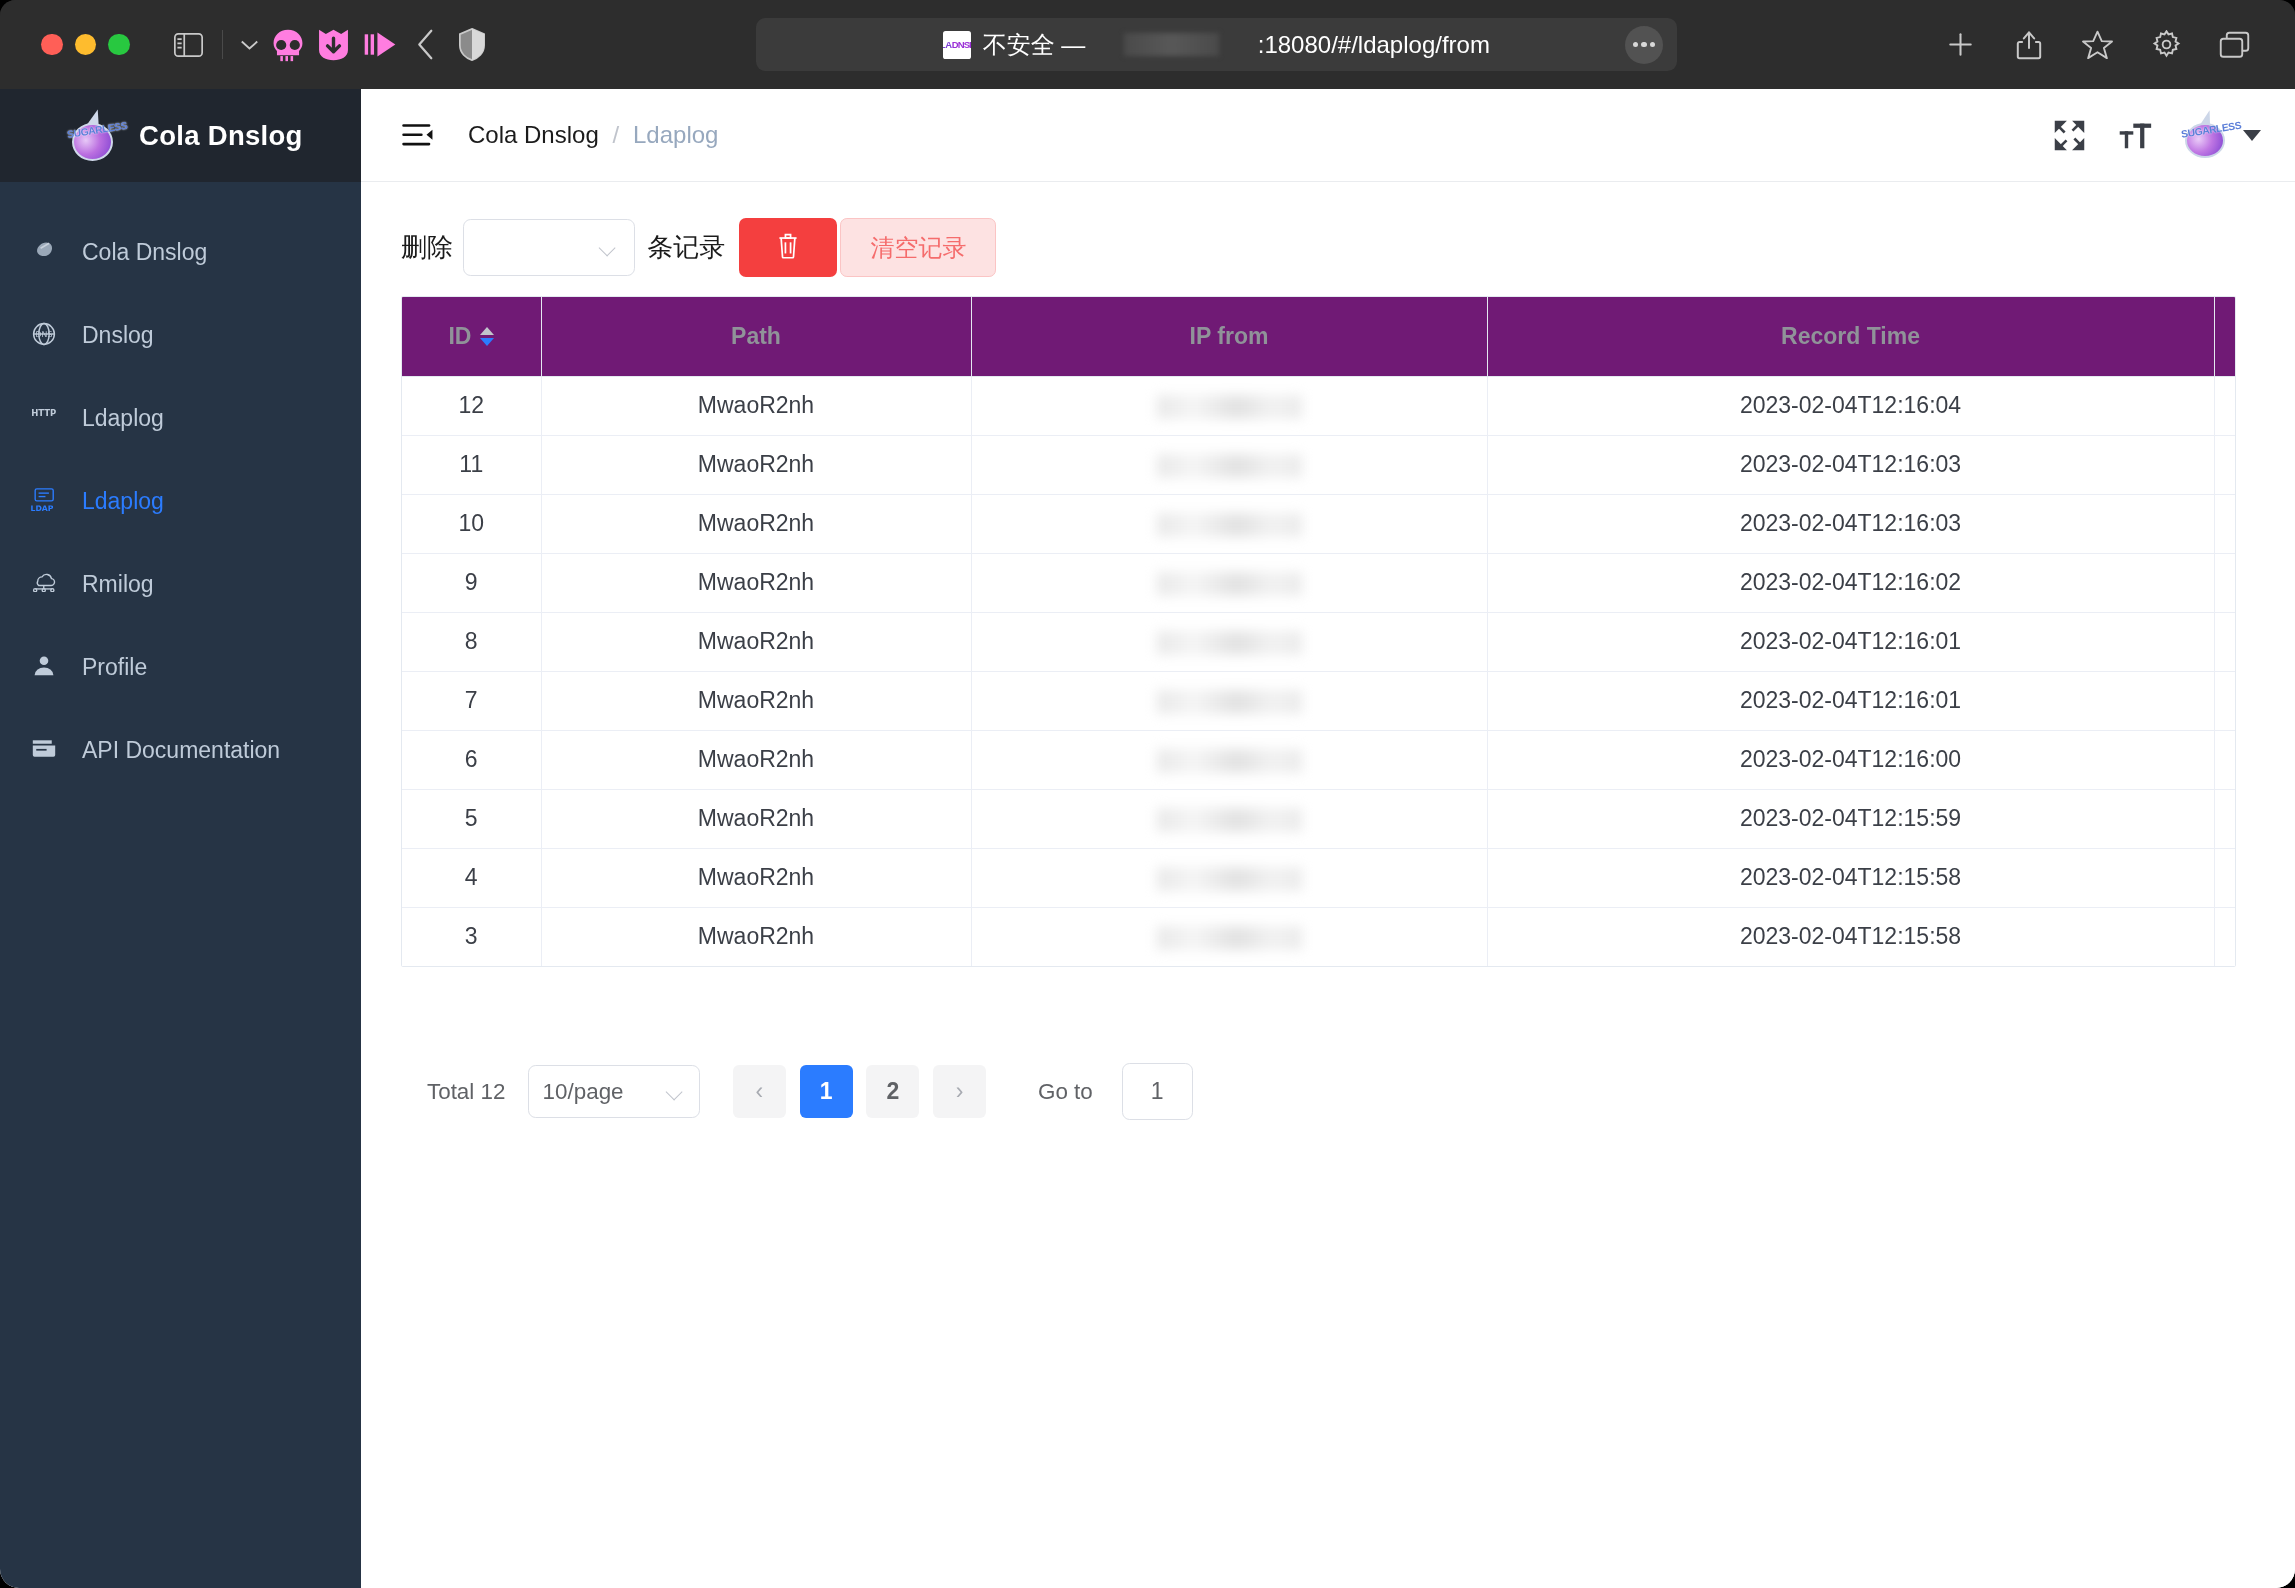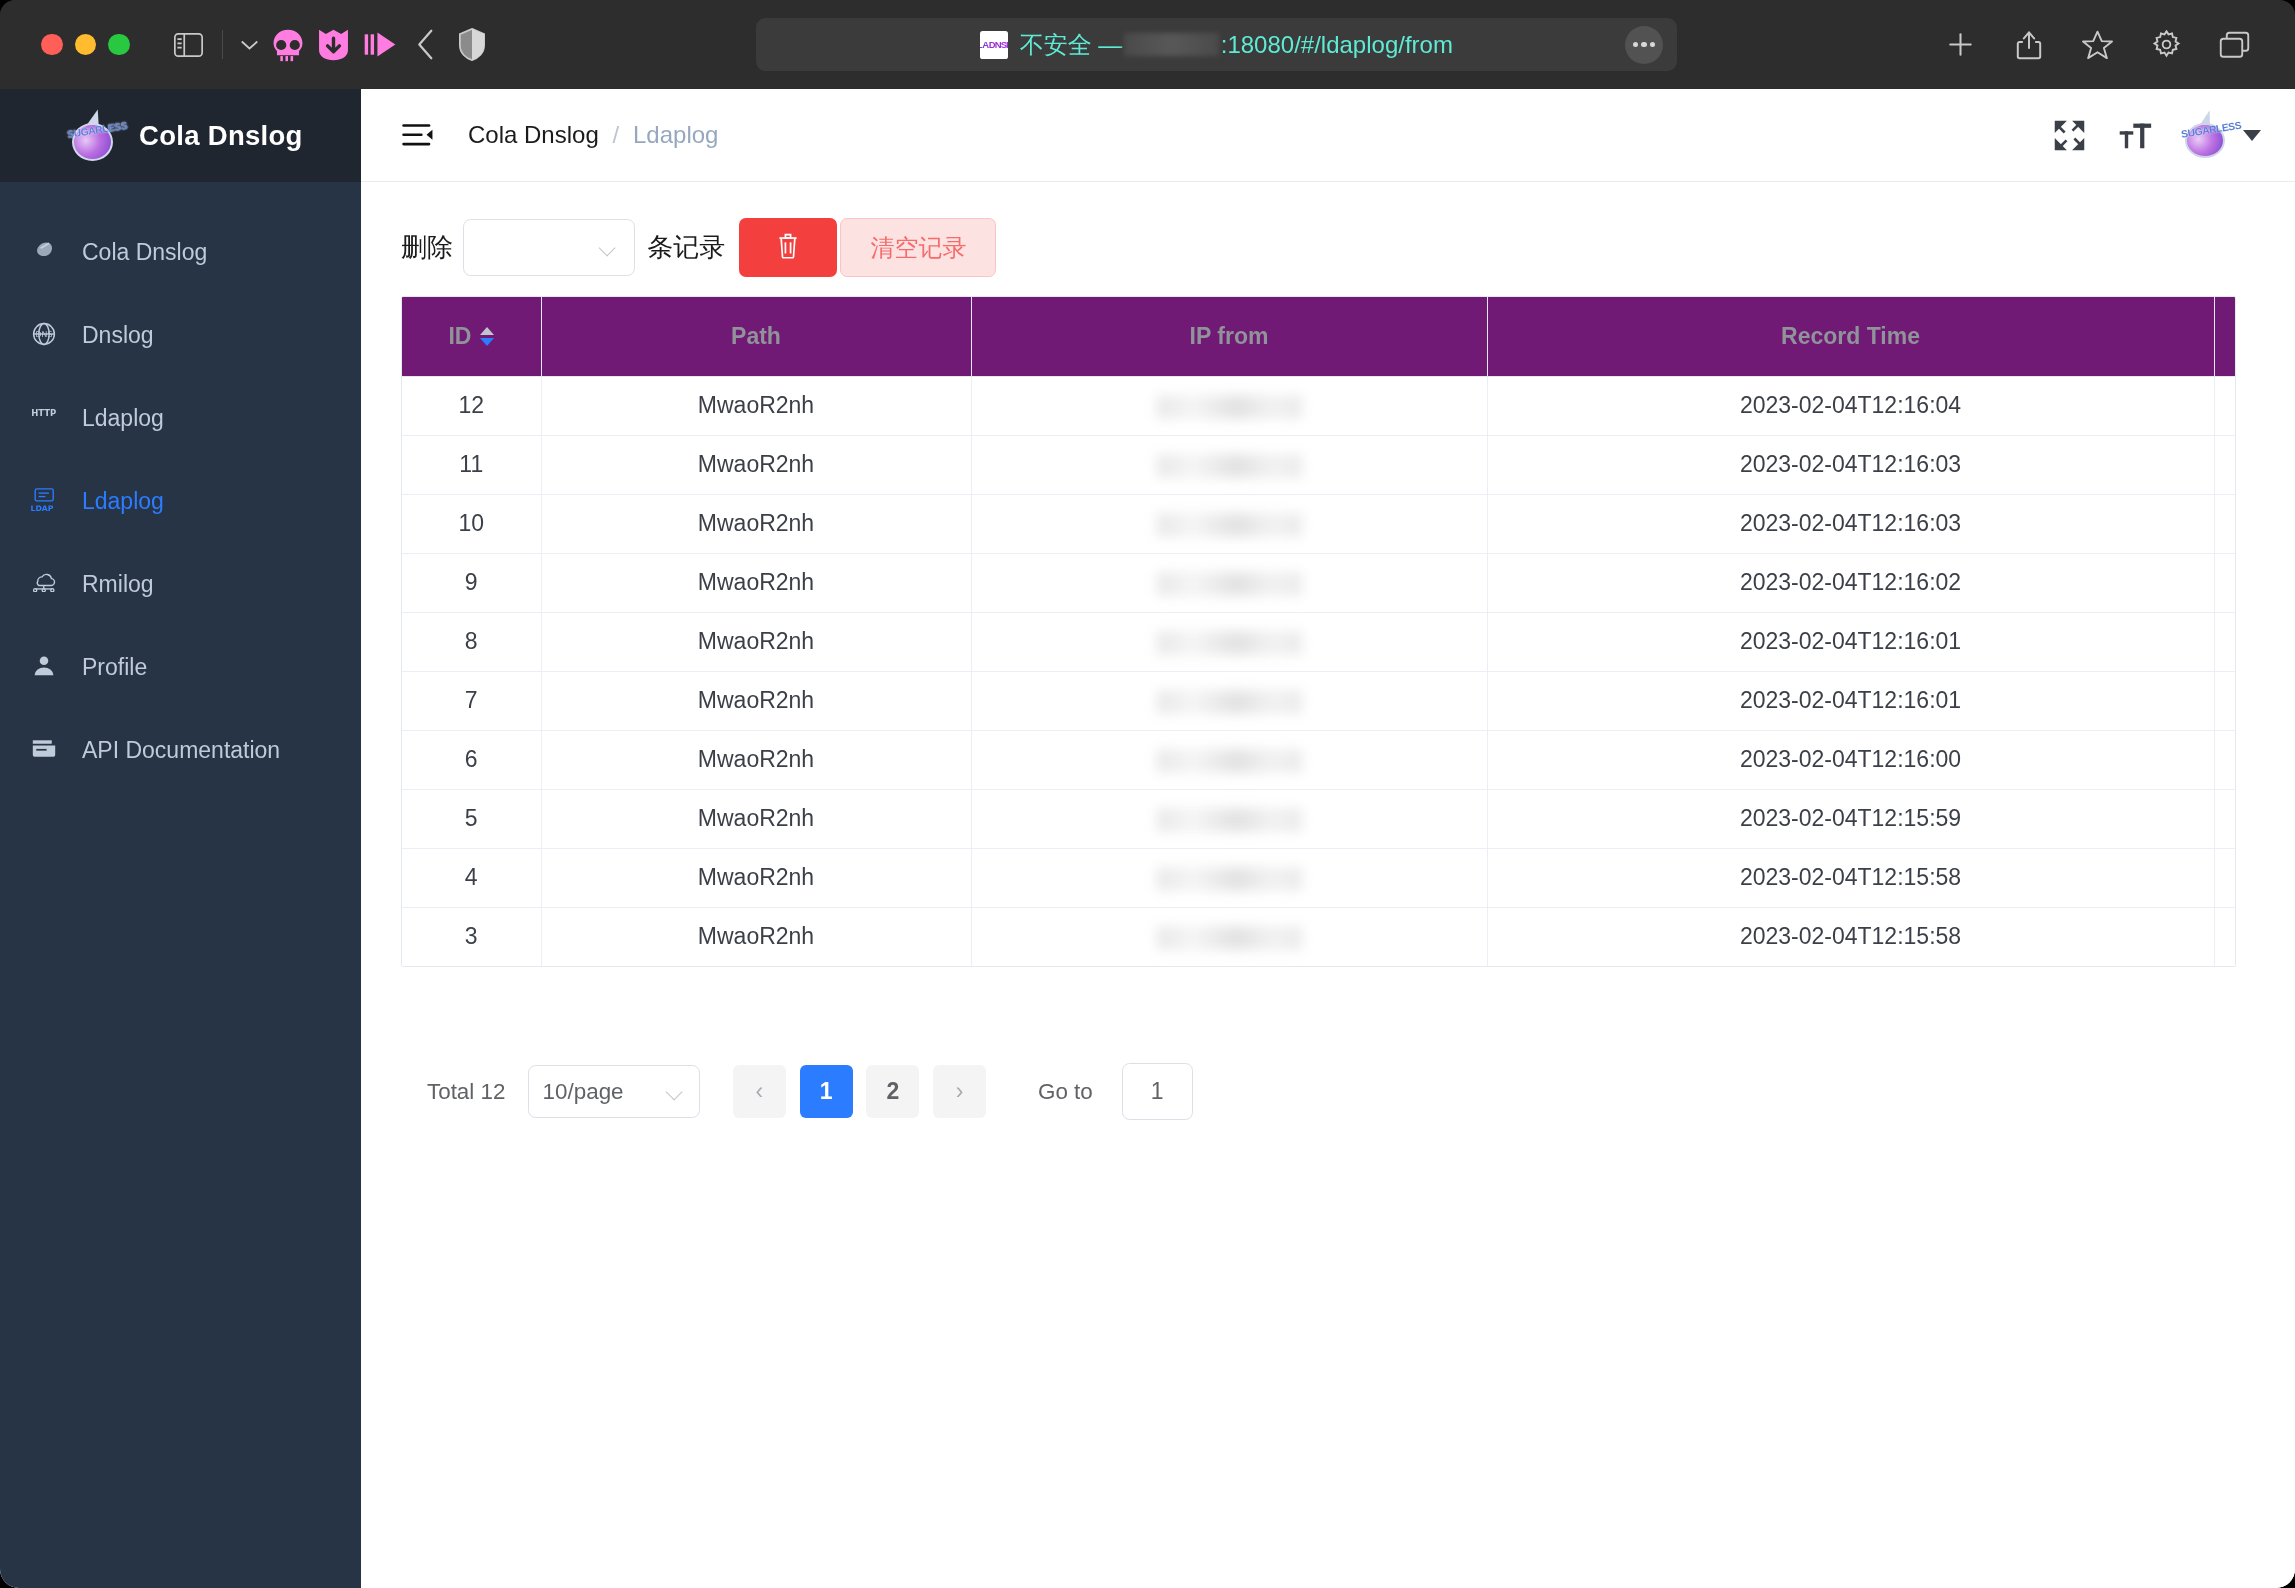--- a/index.html
+++ b/index.html
@@ -71,23 +71,23 @@
     border-radius: 2.6px;
     display: flex; flex-direction: row;
     align-items: center; justify-content: center;
     line-height: 1;
     overflow: hidden;
   }
   .favicon .f1 { font-size: 9.5px; font-weight: bold; color: #7d3fd6; letter-spacing: -0.4px; }
   .favicon .f2 { font-size: 9.5px; font-weight: bold; color: #9a2fd6; letter-spacing: -0.9px; }
   .addr-text {
     font-size: 24px;
-    color: #5eead4;
+    color: #ffffff;
     white-space: nowrap;
-    display: flex; align-items: center;
+    display: flex; align-items: center; gap: 37px;
   }
   .redact {
     display: inline-block;
     width: 95px; height: 22.4px;
     background: linear-gradient(90deg,#4a4a4a,#585858,#4a4a4a);
     filter: blur(2.6px);
     margin: 0 1.7px;
     vertical-align: middle;
   }
   .addr-more {

